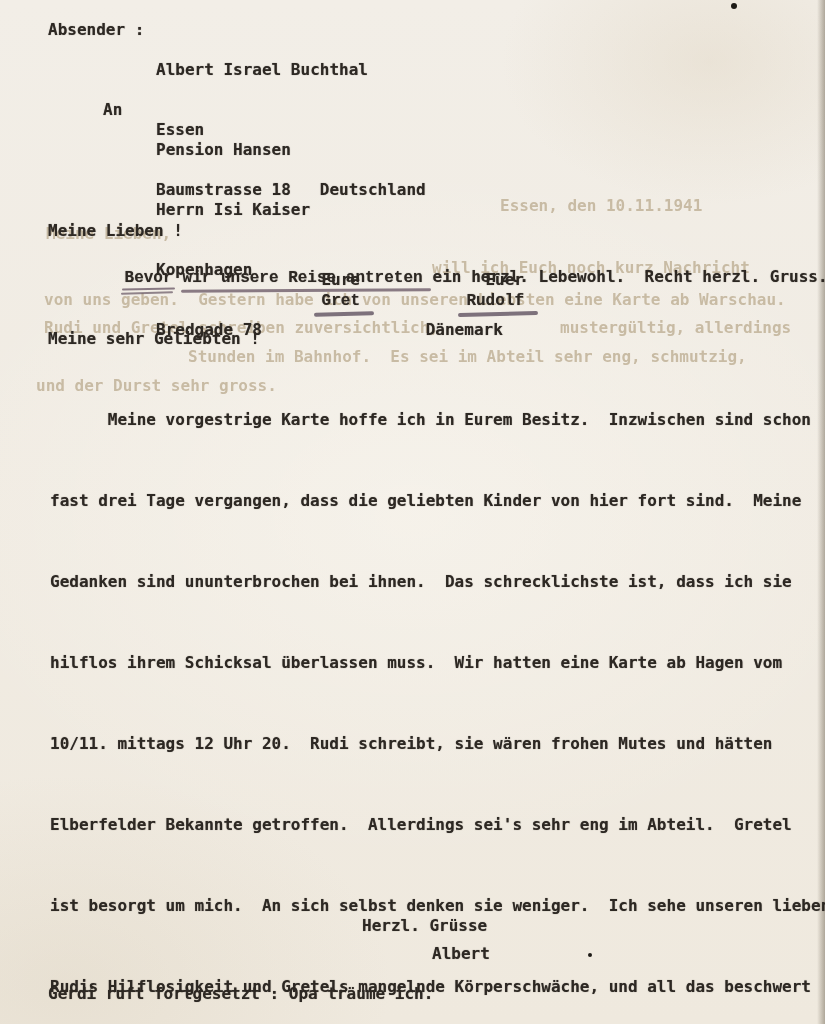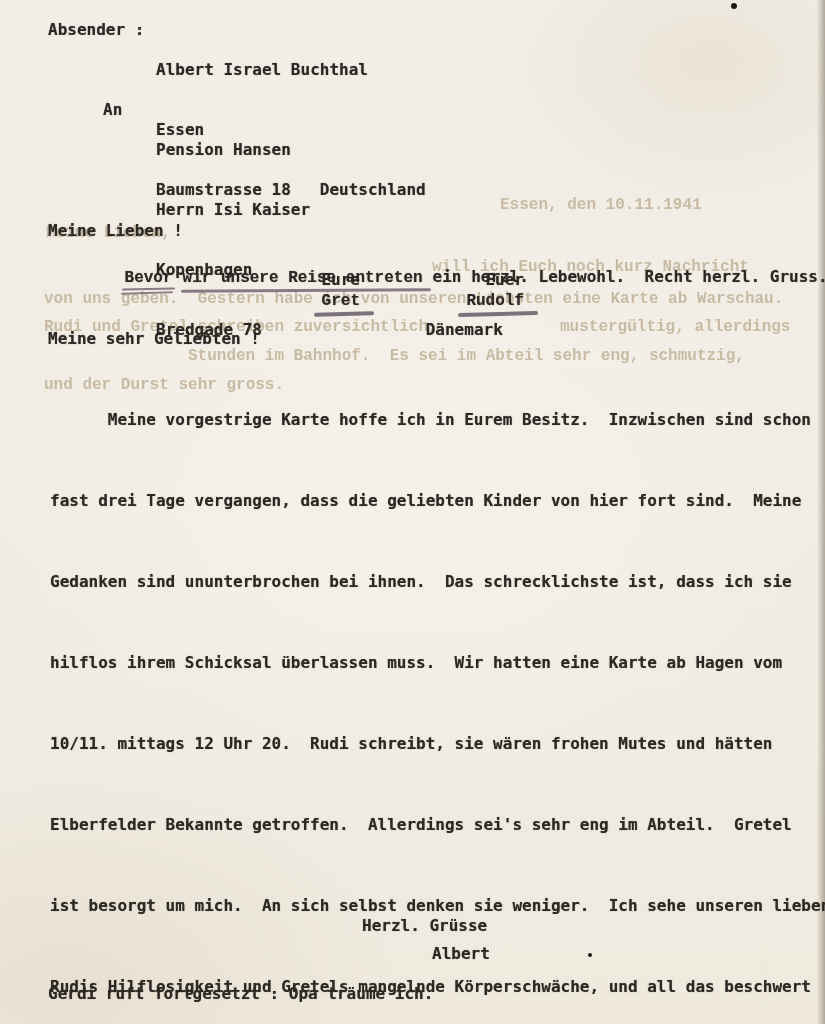--- a/index.html
+++ b/index.html
@@ -23,21 +23,20 @@
   .pre { white-space:pre; }
   .lh20 { line-height:20px; }
   .body-text { line-height:27px; white-space:pre; }
   .ghost {
     position:absolute;
     color:#c4b69d;
     filter:blur(.6px);
     opacity:.9;
     white-space:pre;
     text-shadow:none;
-    font-family:Liberation Mono, monospace;
   }
   .postmark-label { display:inline-block; border-bottom:2px solid currentColor; padding:0 3px 1px 0; }
   
   .pu1, .pu2, .pu-name { position:relative; display:inline-block;font-family:Liberation Mono, monospace; }
   .pu1::after {
     content:""; position:absolute; left:-2px; right:-8px; bottom:-4px; height:2.5px;
     background:#6e5d6a; opacity:.8; border-radius:2px; transform:rotate(-.4deg);
   }
   .pu2::before {
     content:""; position:absolute; left:-3px; right:-2px; bottom:-3px; height:2px;
@@ -65,21 +64,21 @@
 <div class="page">
 
   <div>
     <div class="ghost" style="left:500px;top:196px">Essen, den 10.11.1941</div>
     <div class="ghost" style="left:46px;top:224px">Meine Lieben,</div>
     <div class="ghost" style="left:432px;top:258px">will ich Euch noch kurz Nachricht</div>
     <div class="ghost" style="left:44px;top:290px">von uns geben.  Gestern habe ich von unseren Liebsten eine Karte ab Warschau.</div>
     <div class="ghost" style="left:44px;top:318px">Rudi und Gretel schreiben zuversichtlich,</div>
     <div class="ghost" style="left:560px;top:318px">mustergültig, allerdings</div>
     <div class="ghost" style="left:188px;top:347px">Stunden im Bahnhof.  Es sei im Abteil sehr eng, schmutzig,</div>
-    <div class="ghost" style="left:44px;top:376px">und der Durst sehr gross.</div>
+    <div class="ghost" style="left:36px;top:376px">und der Durst sehr gross.</div>
   </div>
 
   <div class="speck" style="left:731px;top:3px;width:6px;height:6px"></div>
   <div class="speck" style="left:588px;top:953px;width:4px;height:4px"></div>
   <div class="edge-shadow"></div>
 
   <div class="abs" style="left:48px;top:20px">Absender :</div>
   <div class="abs pre lh20" style="left:156px;top:20px">
     <div>Albert Israel Buchthal</div>
     <div>Essen</div>

